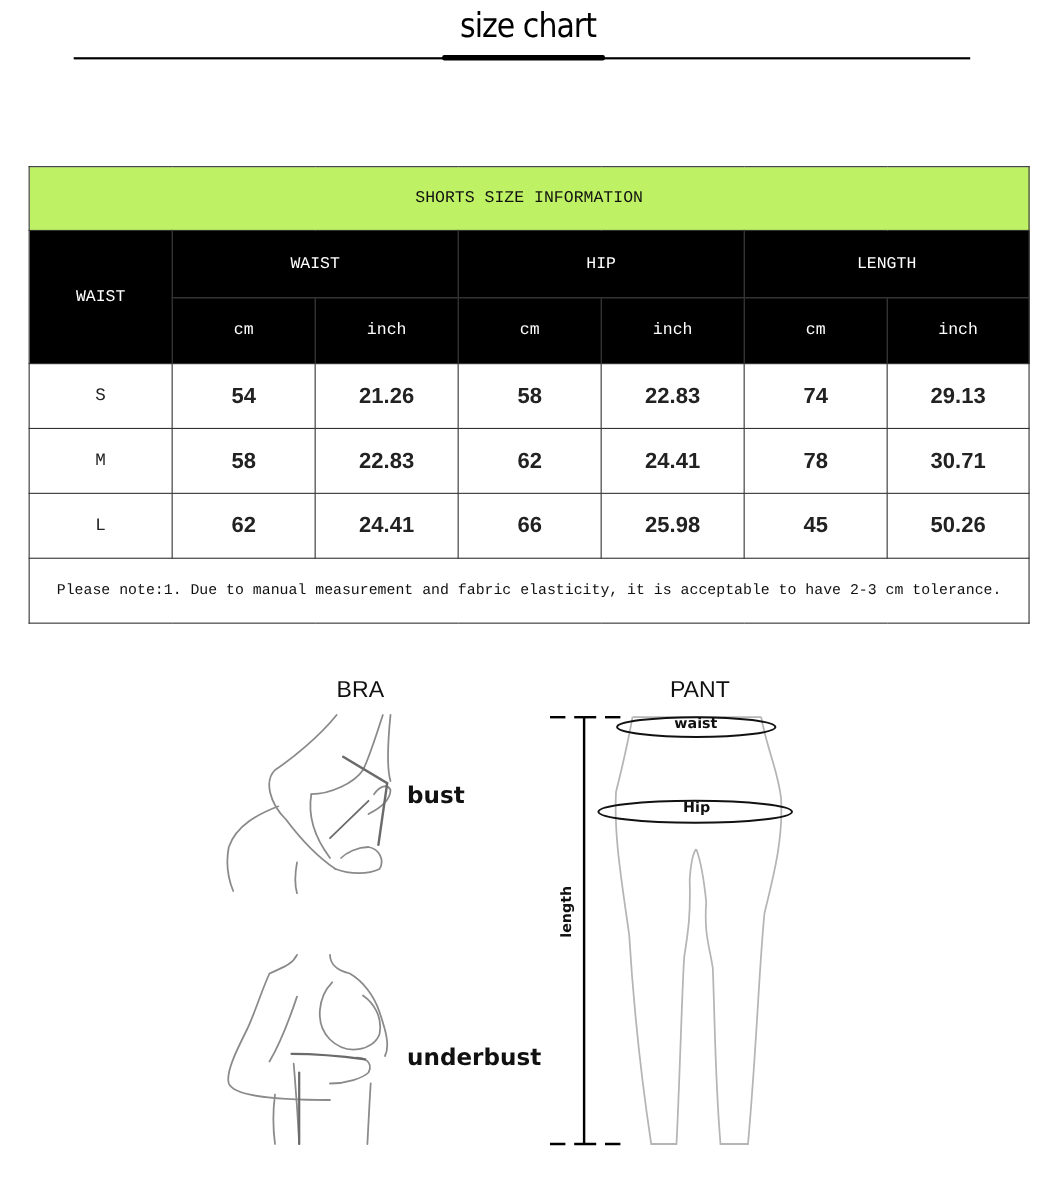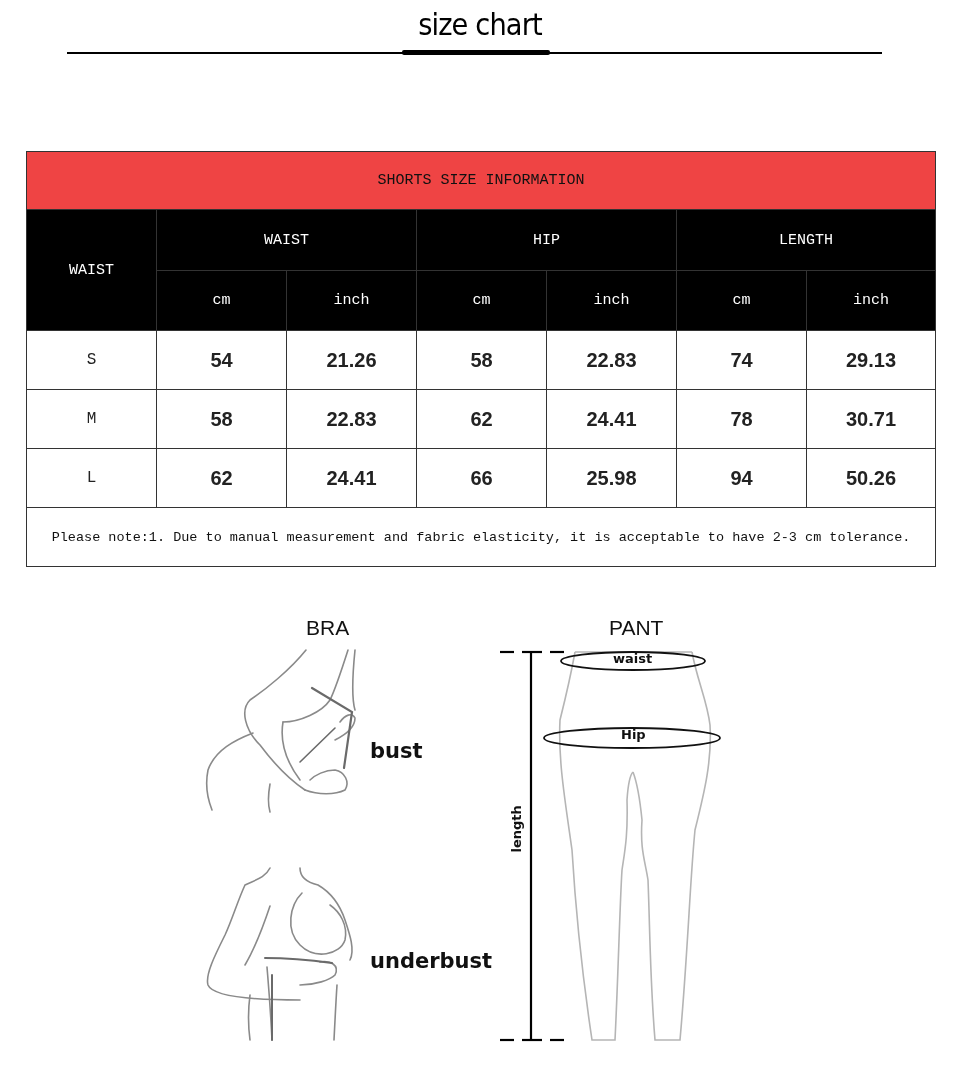--- a/index.html
+++ b/index.html
@@ -3,32 +3,32 @@
 <meta charset="utf-8">
 <style>
   html, body { margin: 0; padding: 0; background: #ffffff; }
   body { width: 960px; height: 1076px; position: relative; overflow: hidden; font-family: "Liberation Sans", sans-serif; color: #111; }
   .title { position: absolute; top: 6px; left: 0; width: 960px; text-align: center; font-size: 31px; font-family: "DejaVu Sans", sans-serif; letter-spacing: -1px; color: #000; transform: scaleX(0.88); }
   .rule { position: absolute; top: 52px; left: 67px; width: 815px; height: 2px; background: #000; }
   .rule-thick { position: absolute; top: 50px; left: 402px; width: 148px; height: 5px; background: #000; border-radius: 2px; }
 
   table.size { position: absolute; top: 151px; left: 26px; width: 909px; border-collapse: collapse; font-family: "Liberation Mono", monospace; table-layout: fixed; }
   table.size td { border: 1.5px solid #333; text-align: center; padding: 0; }
-  .caption-row td { height: 57px; font-size: 15px; background: #ef4444; border-bottom: none; }
+  .caption-row td { height: 57px; font-size: 15px; background: #bef264; border-bottom: none; }
   .head-row td { background: #000; color: #fff; border: none; font-size: 15px; }
   .head-row.top td { height: 60px; }
   .head-row.sub td { height: 59px; margin-top: 22px; }
   .data-row td { height: 58px; font-size: 20px; font-weight: bold; font-family: Liberation Sans, sans-serif; color: #222; }
   .data-row td.size-cell { font-family: "Liberation Mono", monospace; font-weight: normal; font-size: 16px; }
   .note-row td { height: 58px; font-size: 13.5px; text-align: left; padding-left: 4px; white-space: nowrap; }
 
   .lbl { position: absolute; color: #111; }
   .bra-title { top: 616px; left: 306px; font-size: 21px; text-align: right; }
   .pant-title { top: 616px; left: 609px; font-size: 21px; }
-  .bust-lbl { top: 711px; left: 370px; font-size: 21px; font-weight: bold; font-family: "DejaVu Sans", sans-serif; margin-top: 28px; }
+  .bust-lbl { top: 711px; left: 370px; font-size: 21px; font-weight: bold; font-family: "DejaVu Sans", sans-serif; }
   .underbust-lbl { top: 949px; left: 370px; font-size: 21px; font-weight: bold; font-family: "DejaVu Sans", sans-serif; }
   .waist-lbl { top: 651px; left: 613px; font-size: 13px; font-weight: bold; font-family: "DejaVu Sans", sans-serif; }
   .hip-lbl { top: 727px; left: 621px; font-size: 13px; font-weight: bold; font-family: "DejaVu Sans", sans-serif; }
   .length-lbl { top: 822px; left: 493px; font-size: 13px; font-weight: bold; font-family: "DejaVu Sans", sans-serif; transform: rotate(-90deg); transform-origin: center; width: 46px; text-align: center; }
   svg.fig { position: absolute; left: 0; top: 0; }
 </style>
 </head>
 <body>
 
 <div class="title">size chart</div>
@@ -80,21 +80,21 @@
     <td>24.41</td>
     <td>78</td>
     <td>30.71</td>
   </tr>
   <tr class="data-row">
     <td class="size-cell">L</td>
     <td>62</td>
     <td>24.41</td>
     <td>66</td>
     <td>25.98</td>
-    <td>94</td>
+    <td>45</td>
     <td>50.26</td>
   </tr>
   <tr class="note-row">
     <td colspan="7">Please note:1. Due to manual measurement and fabric elasticity, it is acceptable to have 2-3 cm tolerance.</td>
   </tr>
 </tbody>
   </table>
 
 <svg class="fig" width="960" height="1076">
   <g fill="none" stroke="#8a8a8a" stroke-width="1.6" stroke-linecap="round">

